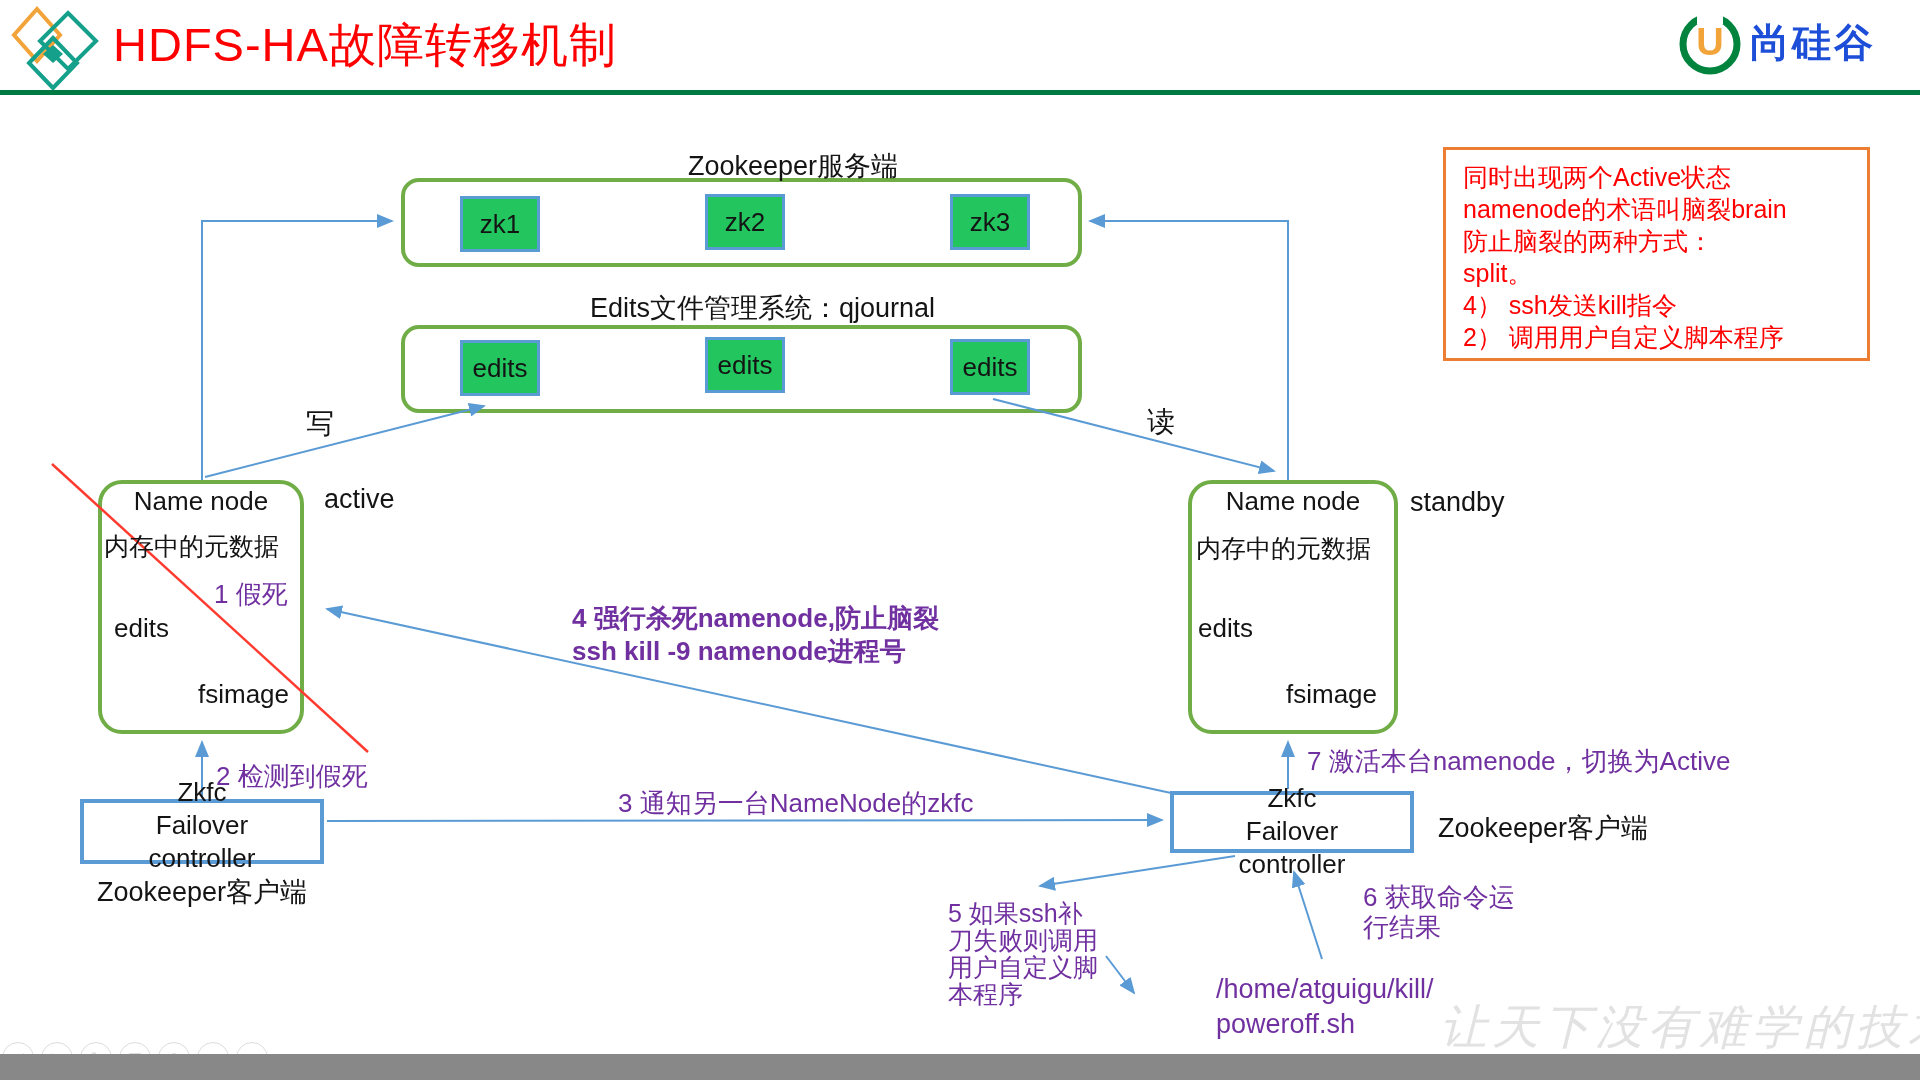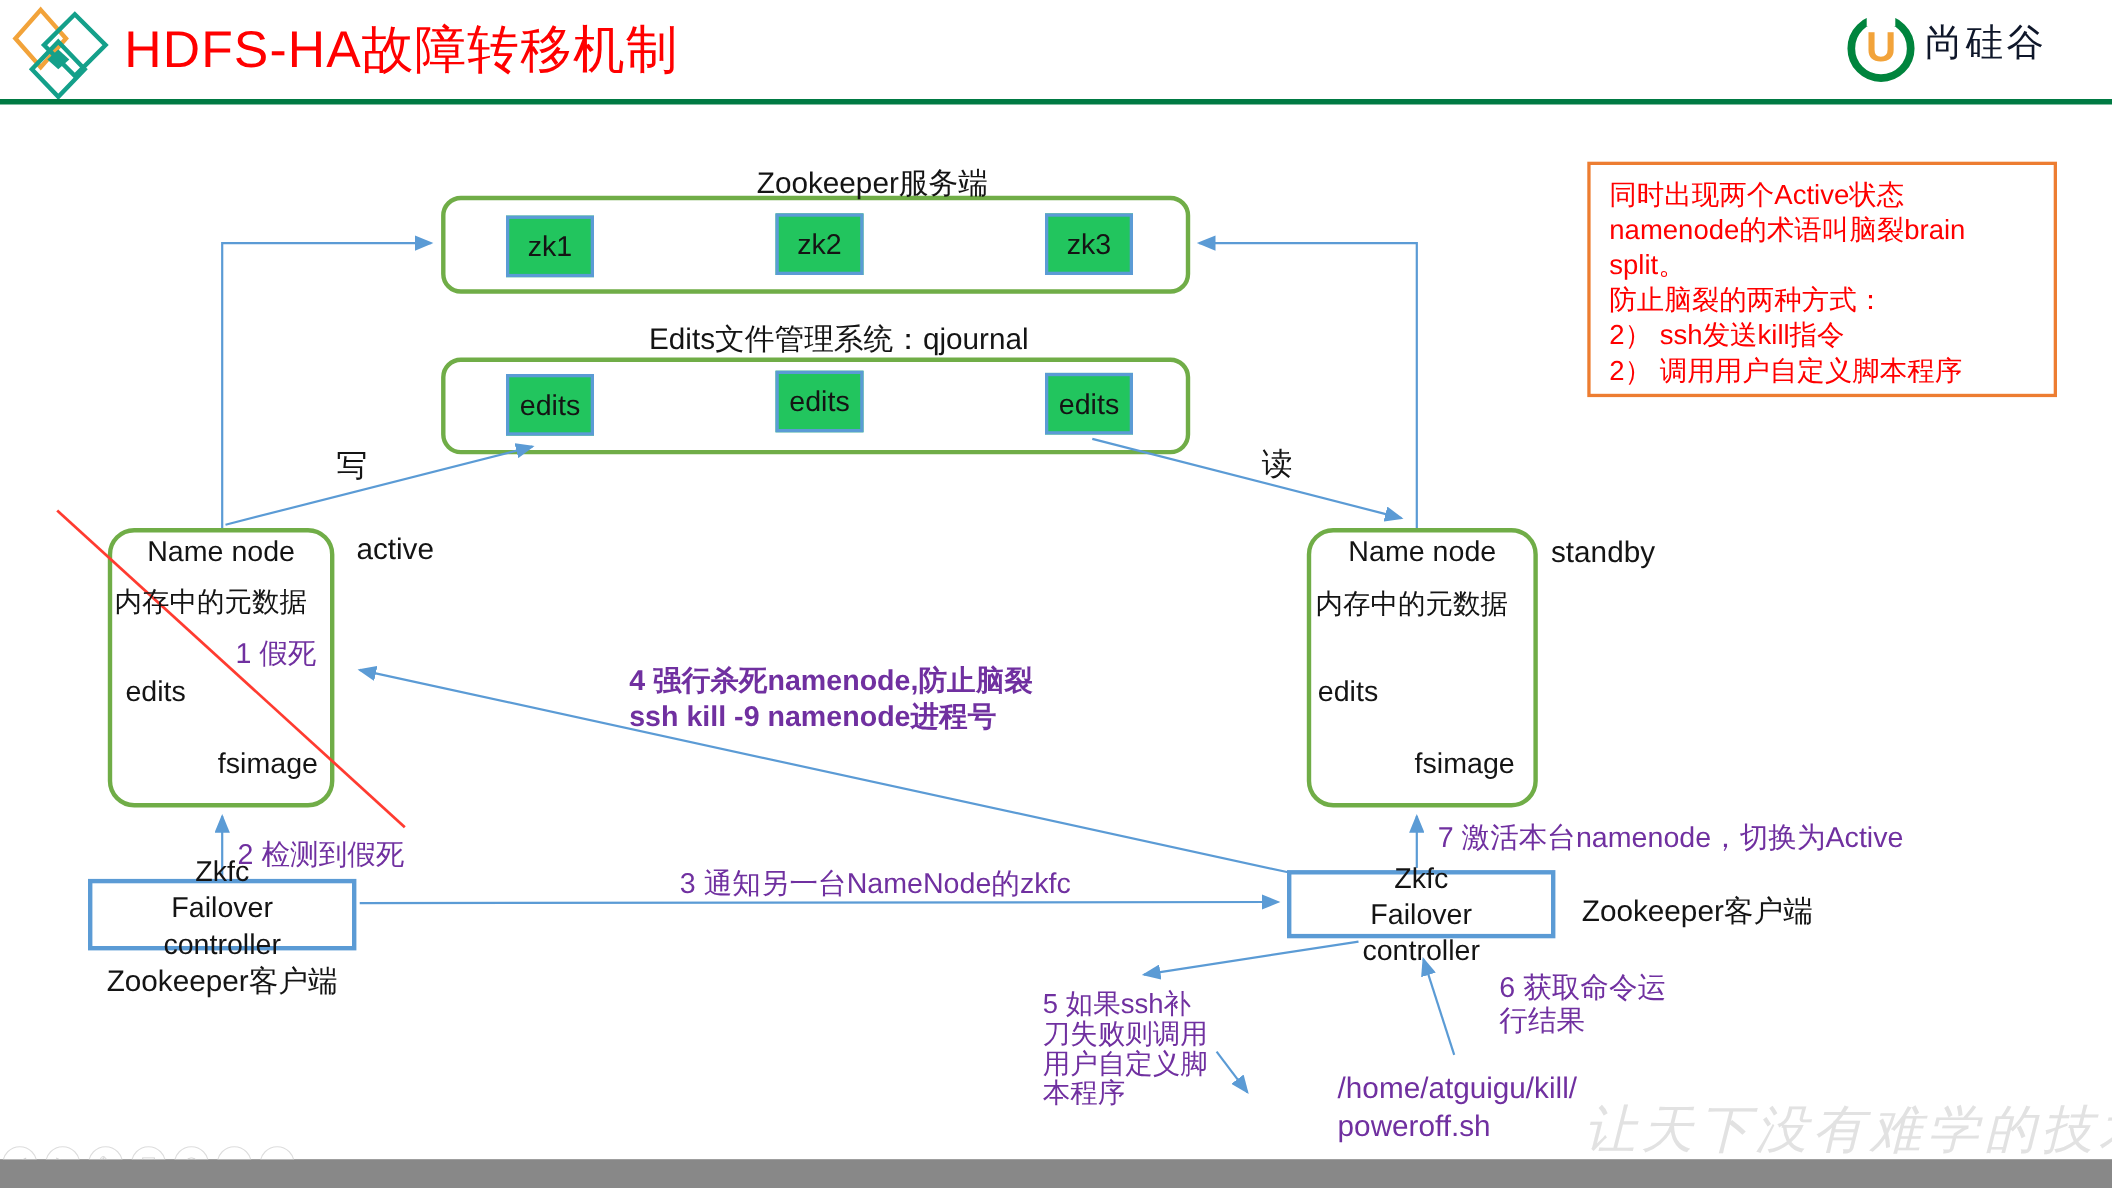--- a/index.html
+++ b/index.html
@@ -6,21 +6,21 @@
   html,body { background:#888; }
   .slide {
     position:relative; width:1920px; height:1054px; background:#ffffff;
     font-family:"Liberation Sans","DejaVu Sans",sans-serif; color:#141414;
     overflow:hidden; margin:0 auto;
   }
   .abs { position:absolute; }
 
   
   .page-title { left:113px; top:14px; font-size:47px; color:#ff0000; letter-spacing:1px; }
-  .brand-name { left:1750px; top:16px; font-size:34px; font-weight:normal; color:#0f172a; letter-spacing:3px; }
+  .brand-name { left:1750px; top:16px; font-size:39px; font-weight:bold; color:#1d4ed8; letter-spacing:3px; }
   .divider { left:0; top:90px; width:1920px; height:5px; background:#007a43; }
 
   
   .gbox { border:4px solid #70ad47; border-radius:18px; background:#fff; }
   .nn-box { border:4px solid #70ad47; border-radius:24px; background:transparent; }
   .bluesq {
     border:3px solid #5b9bd5; background:#22c55e; text-align:center;
     font-size:26px; display:flex; align-items:center; justify-content:center;
   }
   .bluerect { border:4px solid #5b9bd5; background:transparent; }
@@ -143,23 +143,23 @@
   </div>
   <div class="abs purple txt" style="left:1307px;top:744px;">7 激活本台namenode，切换为Active</div>
   <div class="abs txt" style="left:1216px;top:972px;">
     <div class="purple" style="font-size:27px;line-height:35px;">/home/atguigu/kill/</div>
     <div class="purple" style="font-size:27px;line-height:35px;">poweroff.sh</div>
   </div>
 
   <div class="abs notebox txt" style="left:1443px;top:147px;width:427px;height:214px;padding:11px 0 0 17px;">
     <div class="line">同时出现两个Active状态</div>
     <div class="line">namenode的术语叫脑裂brain</div>
+    <div class="line">防止脑裂的两种方式：</div>
     <div class="line">split。</div>
-    <div class="line">防止脑裂的两种方式：</div>
-    <div class="line">2） ssh发送kill指令</div>
+    <div class="line">4） ssh发送kill指令</div>
     <div class="line">2） 调用用户自定义脚本程序</div>
   </div>
 
   <div class="abs watermark">让天下没有难学的技术</div>
 
   <svg class="overlay" width="1920" height="1080" viewBox="0 0 1920 1080">
     <defs>
       <marker id="ah" markerUnits="userSpaceOnUse" markerWidth="18" markerHeight="14" refX="15" refY="7" orient="auto">
         <polygon points="0,0 17,7 0,14" fill="#5b9bd5"></polygon>
       </marker>

